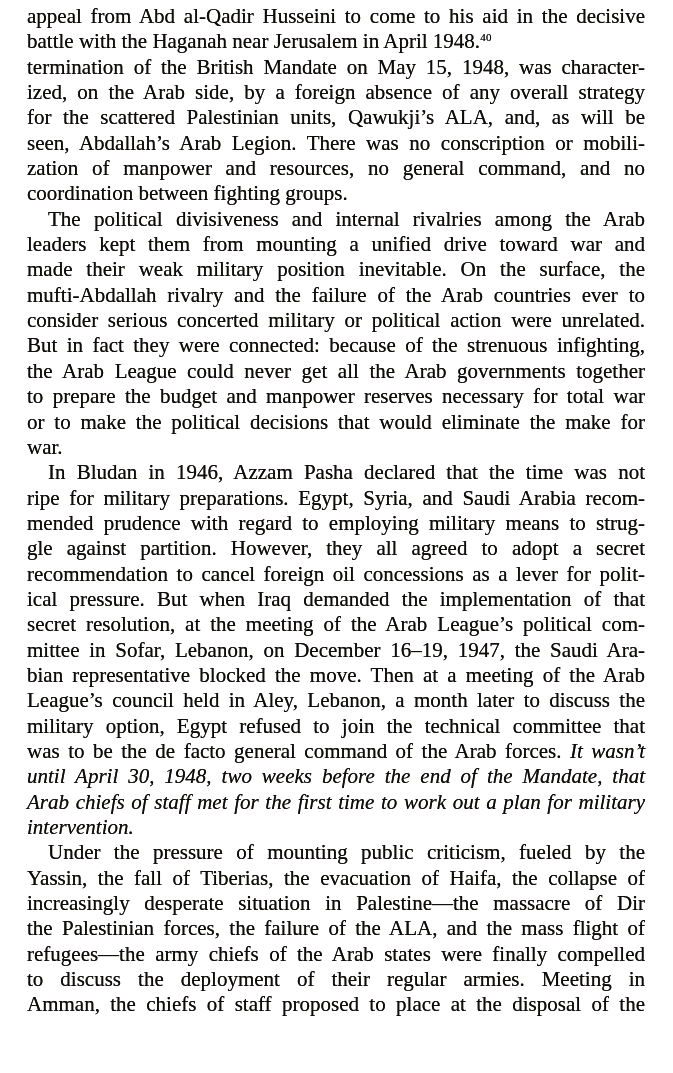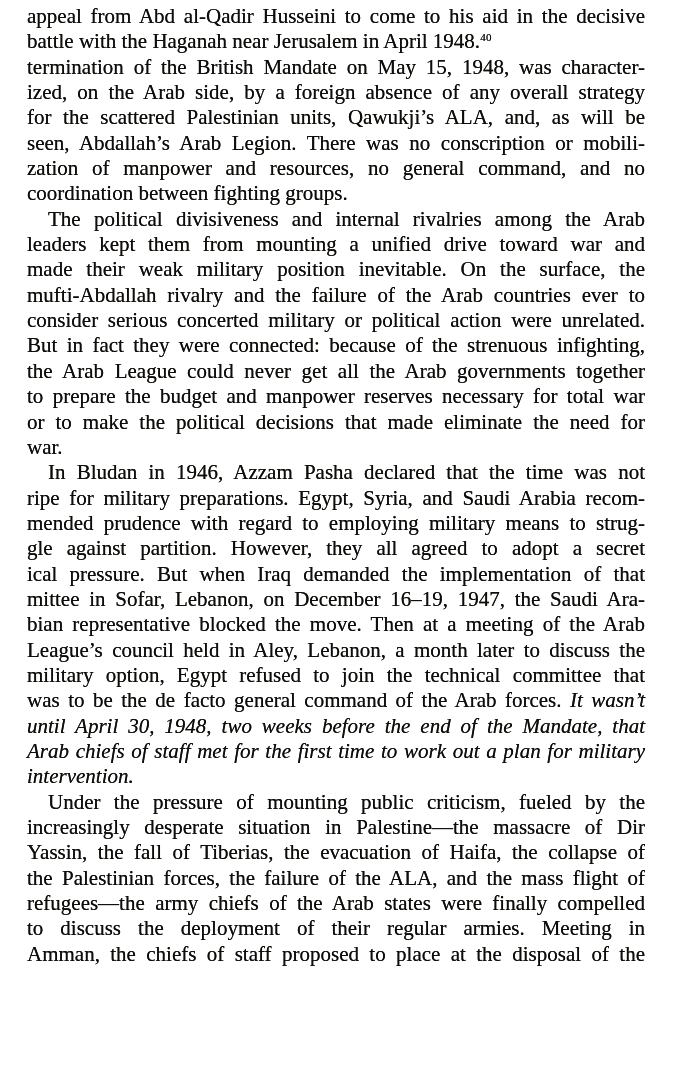--- a/index.html
+++ b/index.html
@@ -66,40 +66,42 @@
     </div>
     <div class="para">
       <div class="line indent"><span>The political divisiveness and internal rivalries among the Arab</span></div>
       <div class="line"><span>leaders kept them from mounting a unified drive toward war and</span></div>
       <div class="line"><span>made their weak military position inevitable. On the surface, the</span></div>
       <div class="line"><span>mufti-Abdallah rivalry and the failure of the Arab countries ever to</span></div>
       <div class="line"><span>consider serious concerted military or political action were unrelated.</span></div>
       <div class="line"><span>But in fact they were connected: because of the strenuous infighting,</span></div>
       <div class="line"><span>the Arab League could never get all the Arab governments together</span></div>
       <div class="line"><span>to prepare the budget and manpower reserves necessary for total war</span></div>
-      <div class="line"><span>or to make the political decisions that made eliminate the need for</span></div>
+      <div class="line"><span>or to make the political decisions that would eliminate the make for</span></div>
       <div class="line last"><span>war.</span></div>
     </div>
     <div class="para">
       <div class="line indent"><span>In Bludan in 1946, Azzam Pasha declared that the time was not</span></div>
       <div class="line"><span>ripe for military preparations. Egypt, Syria, and Saudi Arabia recom-</span></div>
       <div class="line"><span>mended prudence with regard to employing military means to strug-</span></div>
       <div class="line"><span>gle against partition. However, they all agreed to adopt a secret</span></div>
+      <div class="line"><span>recommendation to cancel foreign oil concessions as a lever for polit-</span></div>
       <div class="line"><span>ical pressure. But when Iraq demanded the implementation of that</span></div>
+      <div class="line"><span>secret resolution, at the meeting of the Arab League’s political com-</span></div>
       <div class="line"><span>mittee in Sofar, Lebanon, on December 16–19, 1947, the Saudi Ara-</span></div>
       <div class="line"><span>bian representative blocked the move. Then at a meeting of the Arab</span></div>
       <div class="line"><span>League’s council held in Aley, Lebanon, a month later to discuss the</span></div>
       <div class="line"><span>military option, Egypt refused to join the technical committee that</span></div>
       <div class="line"><span>was to be the de facto general command of the Arab forces. </span><span class="it">It wasn’t</span></div>
       <div class="line"><span class="it">until April 30, 1948, two weeks before the end of the Mandate, that</span></div>
       <div class="line"><span class="it">Arab chiefs of staff met for the first time to work out a plan for military</span></div>
       <div class="line last"><span class="it">intervention.</span></div>
     </div>
     <div class="para">
       <div class="line indent"><span>Under the pressure of mounting public criticism, fueled by the</span></div>
+      <div class="line"><span>Yassin, the fall of Tiberias, the evacuation of Haifa, the collapse of</span></div>
       <div class="line"><span>increasingly desperate situation in Palestine—the massacre of Dir</span></div>
-      <div class="line"><span>Yassin, the fall of Tiberias, the evacuation of Haifa, the collapse of</span></div>
       <div class="line"><span>the Palestinian forces, the failure of the ALA, and the mass flight of</span></div>
       <div class="line"><span>refugees—the army chiefs of the Arab states were finally compelled</span></div>
       <div class="line"><span>to discuss the deployment of their regular armies. Meeting in</span></div>
       <div class="line"><span>Amman, the chiefs of staff proposed to place at the disposal of the</span></div>
     </div>
   </div>
 
 </body></html>

